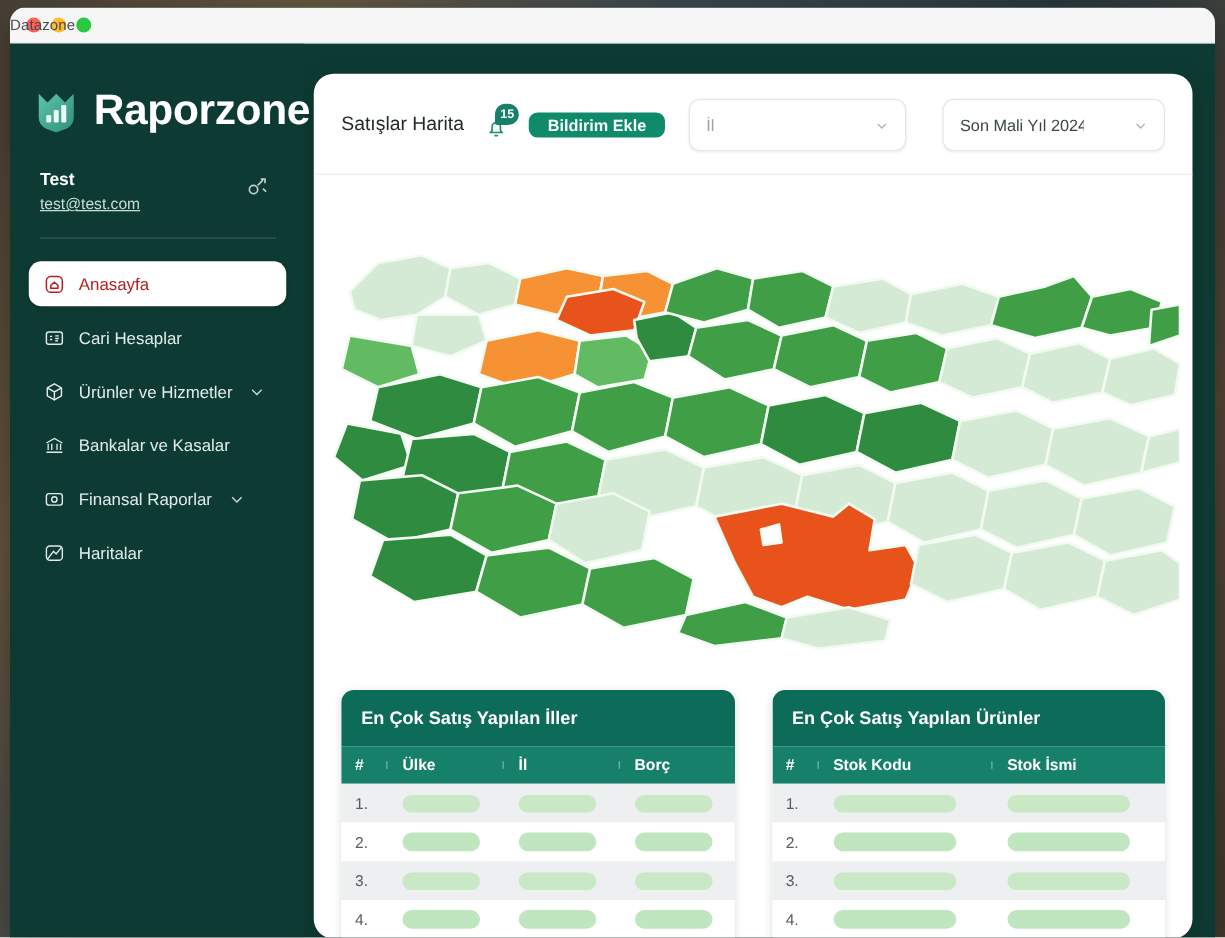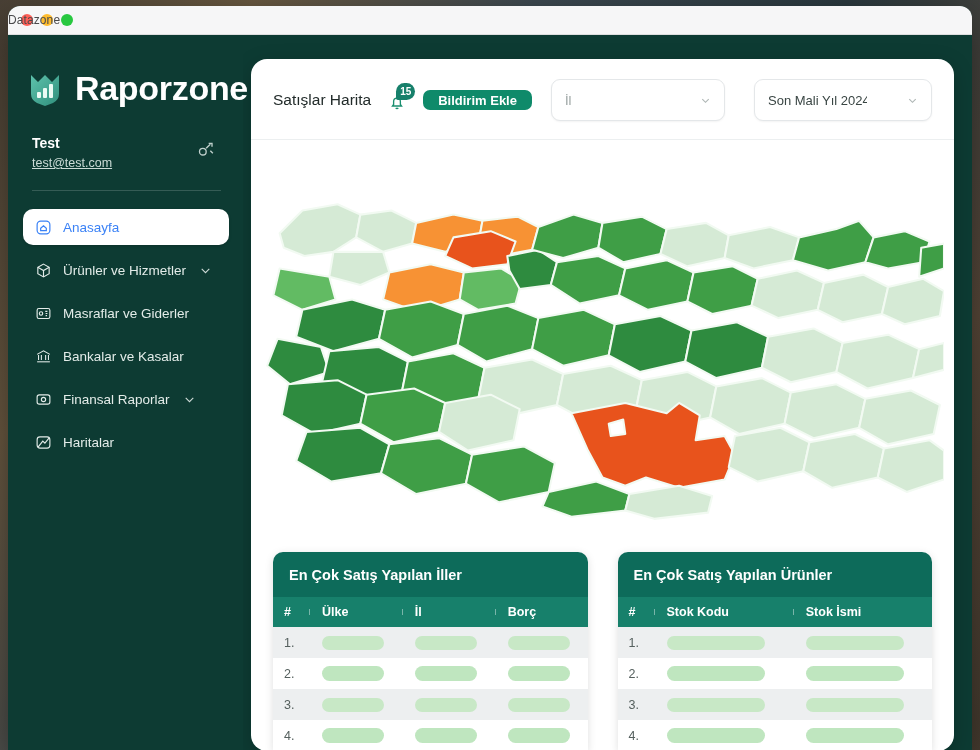--- a/index.html
+++ b/index.html
@@ -137,21 +137,21 @@
     height: 36px;
     padding: 0 12px;
     border-radius: 10px;
     margin-bottom: 7px;
     color: #e3ece9;
     font-size: 13.5px;
     white-space: nowrap;
   }
   .nav-item.active {
     background: #ffffff;
-    color: #3b82f6;
+    color: #b91c1c;
     font-weight: 400;
     box-shadow: 0 1px 3px rgba(0,0,0,.18);
   }
   .nav-icon {
     width: 17px; height: 17px;
     flex: 0 0 17px;
     display: block;
   }
   .nav-chevron {
     width: 13px; height: 13px;
@@ -384,40 +384,40 @@
         <div id="nav">
 
           <div class="nav-item active">
             <svg class="nav-icon" viewBox="0 0 24 24" fill="none" stroke="currentColor" stroke-width="1.7">
               <rect x="3" y="3" width="18" height="18" rx="5"></rect>
               <path d="M8 13 L12 9.5 L16 13 L16 16.5 L8 16.5 Z"></path>
             </svg>
             <span>Anasayfa</span>
           </div>
 
+          <div class="nav-item">
+            <svg class="nav-icon" viewBox="0 0 24 24" fill="none" stroke="currentColor" stroke-width="1.6">
+              <rect x="3" y="5" width="18" height="14" rx="2.5"></rect>
+              <path d="M7 10 L9.5 10 M7 13.5 L9.5 13.5"></path>
+              <path d="M13 9.5 L17 9.5 M13 12.5 L17 12.5 M13 15 L16 15"></path>
+            </svg>
+            <span>Cari Hesaplar</span>
+          </div>
 
           <div class="nav-item">
             <svg class="nav-icon" viewBox="0 0 24 24" fill="none" stroke="currentColor" stroke-width="1.6">
               <path d="M12 3 L20 7.5 L20 16.5 L12 21 L4 16.5 L4 7.5 Z"></path>
               <path d="M4 7.5 L12 12 L20 7.5 M12 12 L12 21"></path>
             </svg>
             <span>Ürünler ve Hizmetler</span>
             <svg class="nav-chevron" viewBox="0 0 24 24" fill="none" stroke="currentColor" stroke-width="2">
               <path d="M5 9 L12 16 L19 9"></path>
             </svg>
           </div>
 
-          <div class="nav-item">
-            <svg class="nav-icon" viewBox="0 0 24 24" fill="none" stroke="currentColor" stroke-width="1.6">
-              <rect x="3" y="5" width="18" height="14" rx="2.5"></rect>
-              <circle cx="8.5" cy="12" r="2.4"></circle>
-              <path d="M14.5 9 L17.5 9 M15 12 L17.5 12 M15 15 L17 15"></path>
-            </svg>
-            <span>Masraflar ve Giderler</span>
-          </div>
 
           <div class="nav-item">
             <svg class="nav-icon" viewBox="0 0 24 24" fill="none" stroke="currentColor" stroke-width="1.5">
               <path d="M3 9 L12 4 L21 9"></path>
               <path d="M5 10 L5 17 M9 10 L9 17 M15 10 L15 17 M19 10 L19 17"></path>
               <path d="M3 19.5 L21 19.5"></path>
             </svg>
             <span>Bankalar ve Kasalar</span>
           </div>
 

